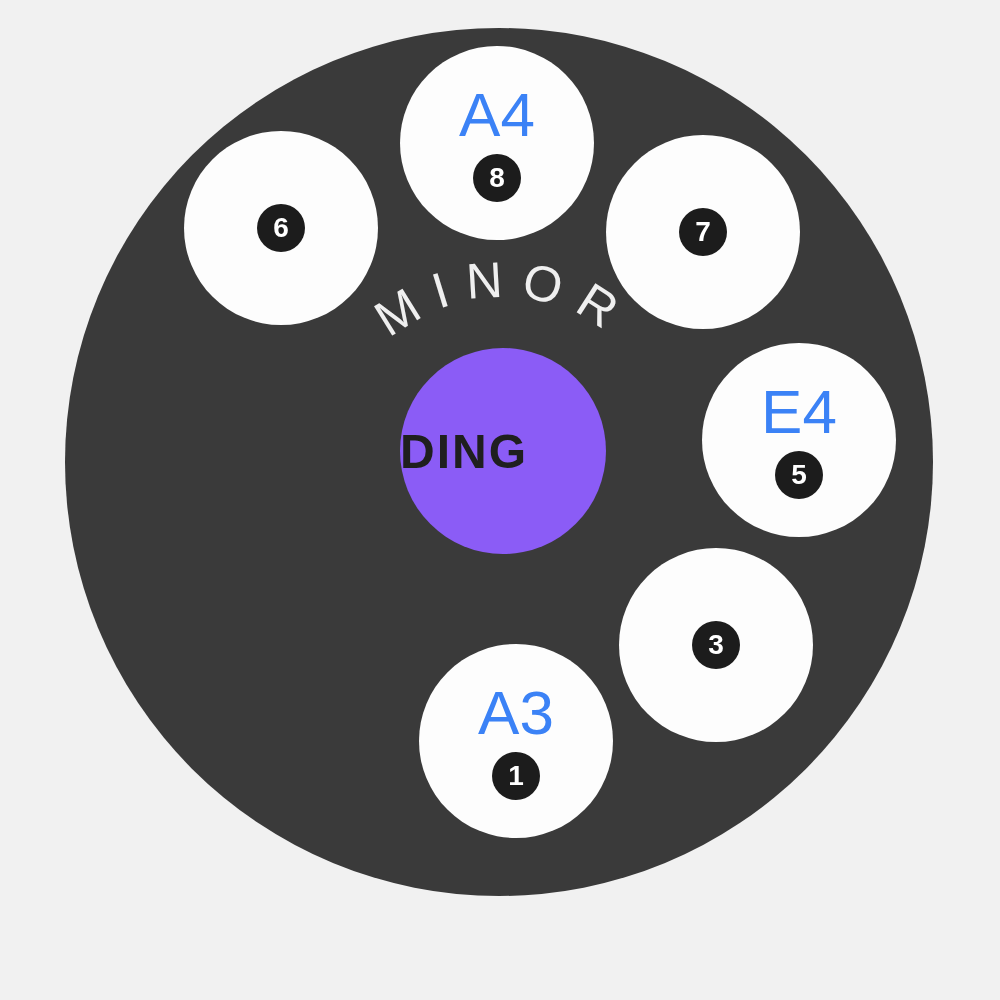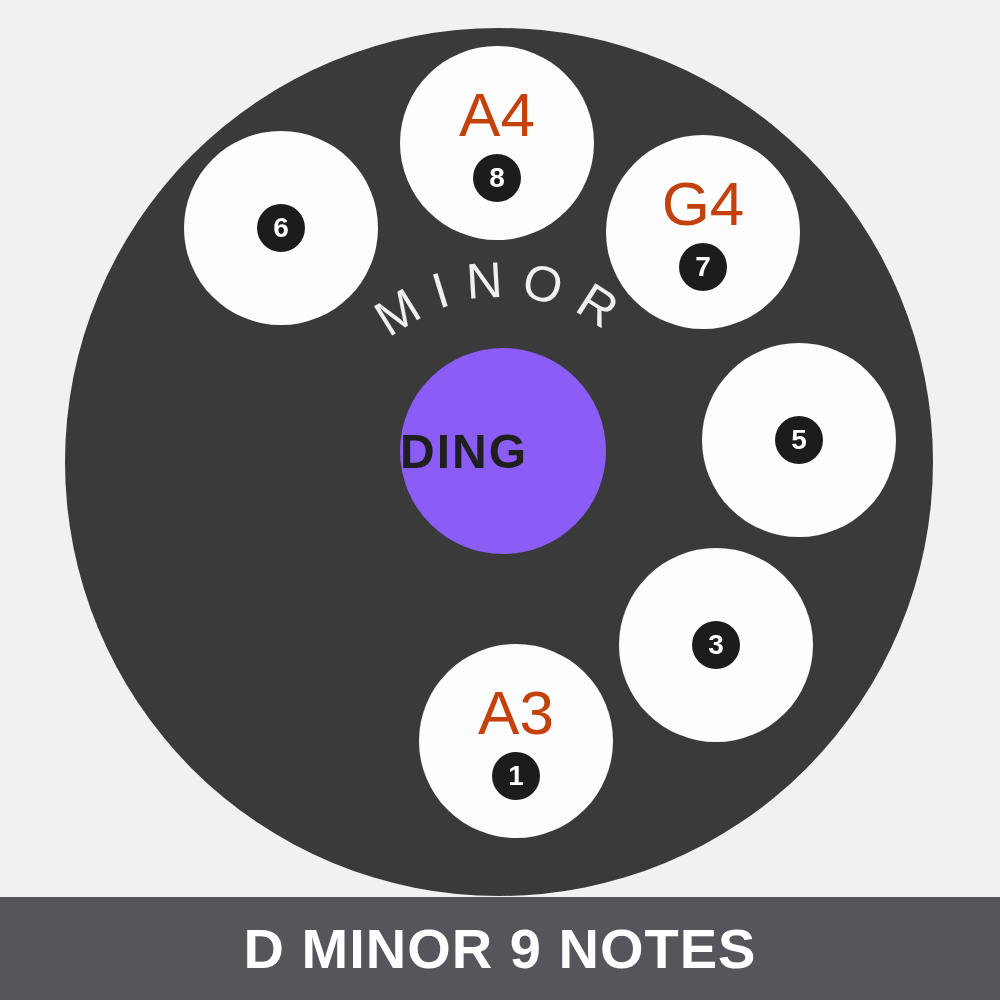--- a/index.html
+++ b/index.html
@@ -47,21 +47,21 @@
     background: #fdfdfd;
     display: flex;
     flex-direction: column;
     align-items: center;
     justify-content: center;
     gap: 8px;
   }
 
   .pad .note-label {
     font-size: 62px;
-    color: #c2410c;
+    color: #3b82f6;
     line-height: 1;
   }
 
   .pad .badge {
     width: 48px;
     height: 48px;
     border-radius: 50%;
     background: #1c1c1c;
     display: flex;
     align-items: center;
@@ -153,42 +153,39 @@
 
 
   <div class="pad pos-3">
     <div class="badge">
       <span>3</span>
     </div>
   </div>
 
 
   <div class="pad pos-5">
+    <div class="note-label">E4</div>
     <div class="badge">
       <span>5</span>
     </div>
   </div>
 
   <div class="pad pos-6">
     <div class="badge">
       <span>6</span>
     </div>
   </div>
 
   <div class="pad pos-7">
-    <div class="note-label">G4</div>
     <div class="badge">
       <span>7</span>
     </div>
   </div>
 
   <div class="pad pos-8">
     <div class="note-label">A4</div>
     <div class="badge">
       <span>8</span>
     </div>
   </div>
 
-  <div class="banner">
-    <div class="banner-title">D MINOR 9 NOTES</div>
-  </div>
 
 </div>
 
 </body></html>

